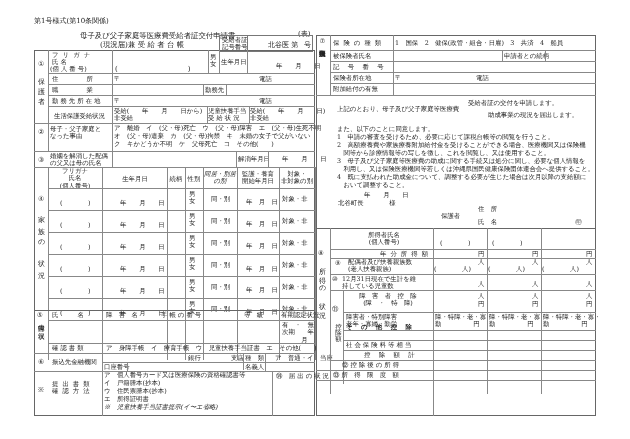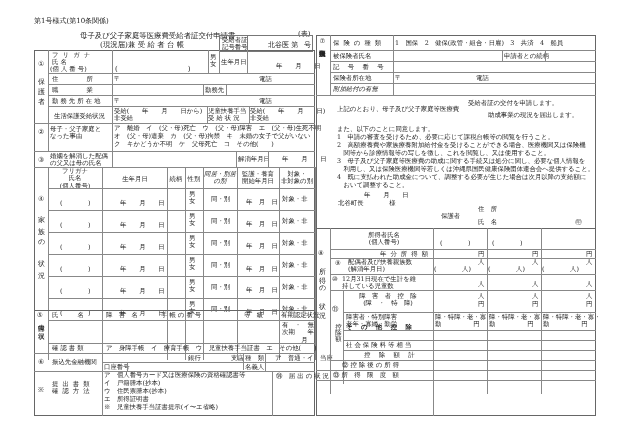--- a/index.html
+++ b/index.html
@@ -237,21 +237,21 @@
 <div class="hl" style="left:34px;top:371px;width:281px;"></div>
 
 <div class="t" style="left:38px;top:386px;">※</div>
 <div class="t sm" style="left:52px;top:381px;white-space:pre;letter-spacing:1px;text-align:center;">提 出 書 類
 確 認 方 法</div>
 <div>
   <div class="t sm" style="left:104px;top:372px;">ア　個人番号カード又は医療保険の資格確認書等</div>
   <div class="t sm" style="left:104px;top:380px;">イ　戸籍謄本(抄本)</div>
   <div class="t sm" style="left:104px;top:388px;">ウ　住民票謄本(抄本)</div>
   <div class="t sm" style="left:104px;top:396px;">エ　所得証明書</div>
-  <div class="t sm" style="left:104px;top:404px;">※　児童扶養手当証書提示(イ〜エ省略)</div>
+  <div class="t sm" style="left:104px;top:404px;font-style:italic;">※　児童扶養手当証書提示(イ〜エ省略)</div>
 </div>
 <div class="vl" style="left:272px;top:371px;height:45px;"></div>
 <div class="t sm" style="left:276px;top:373px;">⑭　届 出 の 状 況</div>
 
 <div class="box" style="left:316px;top:35px;width:280px;height:381px;border-color:#666;"></div>
 
 <div class="t vt sm" style="left:318px;top:37px;letter-spacing:0px;"><span>⑦</span><span>加入医療保険状況</span></div>
 <div class="vl" style="left:330px;top:35px;height:60px;"></div>
 <div class="t sm" style="left:333px;top:40px;letter-spacing:1px;">保 険 の 種 類</div>
 <div class="vl" style="left:393px;top:35px;height:60px;"></div>
@@ -266,21 +266,21 @@
 <div class="hl" style="left:330px;top:61px;width:266px;"></div>
 <div class="t sm" style="left:333px;top:64px;letter-spacing:1px;">記　号　番　号</div>
 <div class="fill" style="left:394px;top:62px;width:201px;height:10px;"></div>
 <div class="hl" style="left:330px;top:72px;width:266px;"></div>
 <div class="t sm" style="left:333px;top:75px;">保険者所在地</div>
 <div class="fill" style="left:394px;top:73px;width:201px;height:10px;">
   <div class="t sm" style="left:1px;top:2px;">〒</div>
   <div class="t sm" style="left:82px;top:2px;">電話</div>
 </div>
 <div class="hl" style="left:330px;top:83px;width:266px;"></div>
-<div class="t sm" style="left:333px;top:86px;font-style:italic;">附加給付の有無</div>
+<div class="t sm" style="left:333px;top:86px;">附加給付の有無</div>
 <div class="fill" style="left:394px;top:84px;width:201px;height:10px;"></div>
 <div class="hl" style="left:316px;top:95px;width:280px;"></div>
 
 <div class="t sm" style="left:337px;top:106px;">上記のとおり、母子及び父子家庭等医療費</div>
 <div class="t sm" style="left:468px;top:100px;">受給者証の交付を申請します。</div>
 <div class="t sm" style="left:488px;top:112px;">助成事業の現況を届出します。</div>
 <div class="t sm" style="left:337px;top:126px;">また、以下のことに同意します。</div>
 <div>
   <div class="t sm" style="left:337px;top:134px;">1　申請の審査を受けるため、必要に応じて課税台帳等の閲覧を行うこと。</div>
   <div class="t sm" style="left:337px;top:142px;">2　高額療養費や家族療養附加給付金を受けることができる場合、医療機関又は保険機</div>
@@ -316,21 +316,21 @@
 <div class="hl" style="left:330px;top:249px;width:266px;"></div>
 
 <div class="t sm" style="left:380px;top:251px;letter-spacing:1px;">年 分 所 得 額</div>
 <div class="t sm" style="left:478px;top:251px;">円</div>
 <div class="t sm" style="left:532px;top:251px;">円</div>
 <div class="t sm" style="left:586px;top:251px;">円</div>
 <div class="hl" style="left:330px;top:258px;width:266px;"></div>
 
 <div class="t sm" style="left:335px;top:260px;">⑨</div>
 <div class="t sm" style="left:348px;top:259px;white-space:pre;">配偶者及び扶養親族数
-(解消年月日)</div>
+(老人扶養親族)</div>
 <div class="t sm" style="left:478px;top:259px;">人</div>
 <div class="t sm" style="left:532px;top:259px;">人</div>
 <div class="t sm" style="left:586px;top:259px;">人</div>
 <div class="t sm" style="left:434px;top:266px;">(　　　　人)</div>
 <div class="t sm" style="left:488px;top:266px;">(　　　　人)</div>
 <div class="t sm" style="left:542px;top:266px;">(　　　　人)</div>
 <div class="hl" style="left:330px;top:274px;width:266px;"></div>
 
 <div class="t sm" style="left:332px;top:276px;">⑩</div>
 <div class="t sm" style="left:342px;top:276px;white-space:pre;">12月31日現在で生計を維

